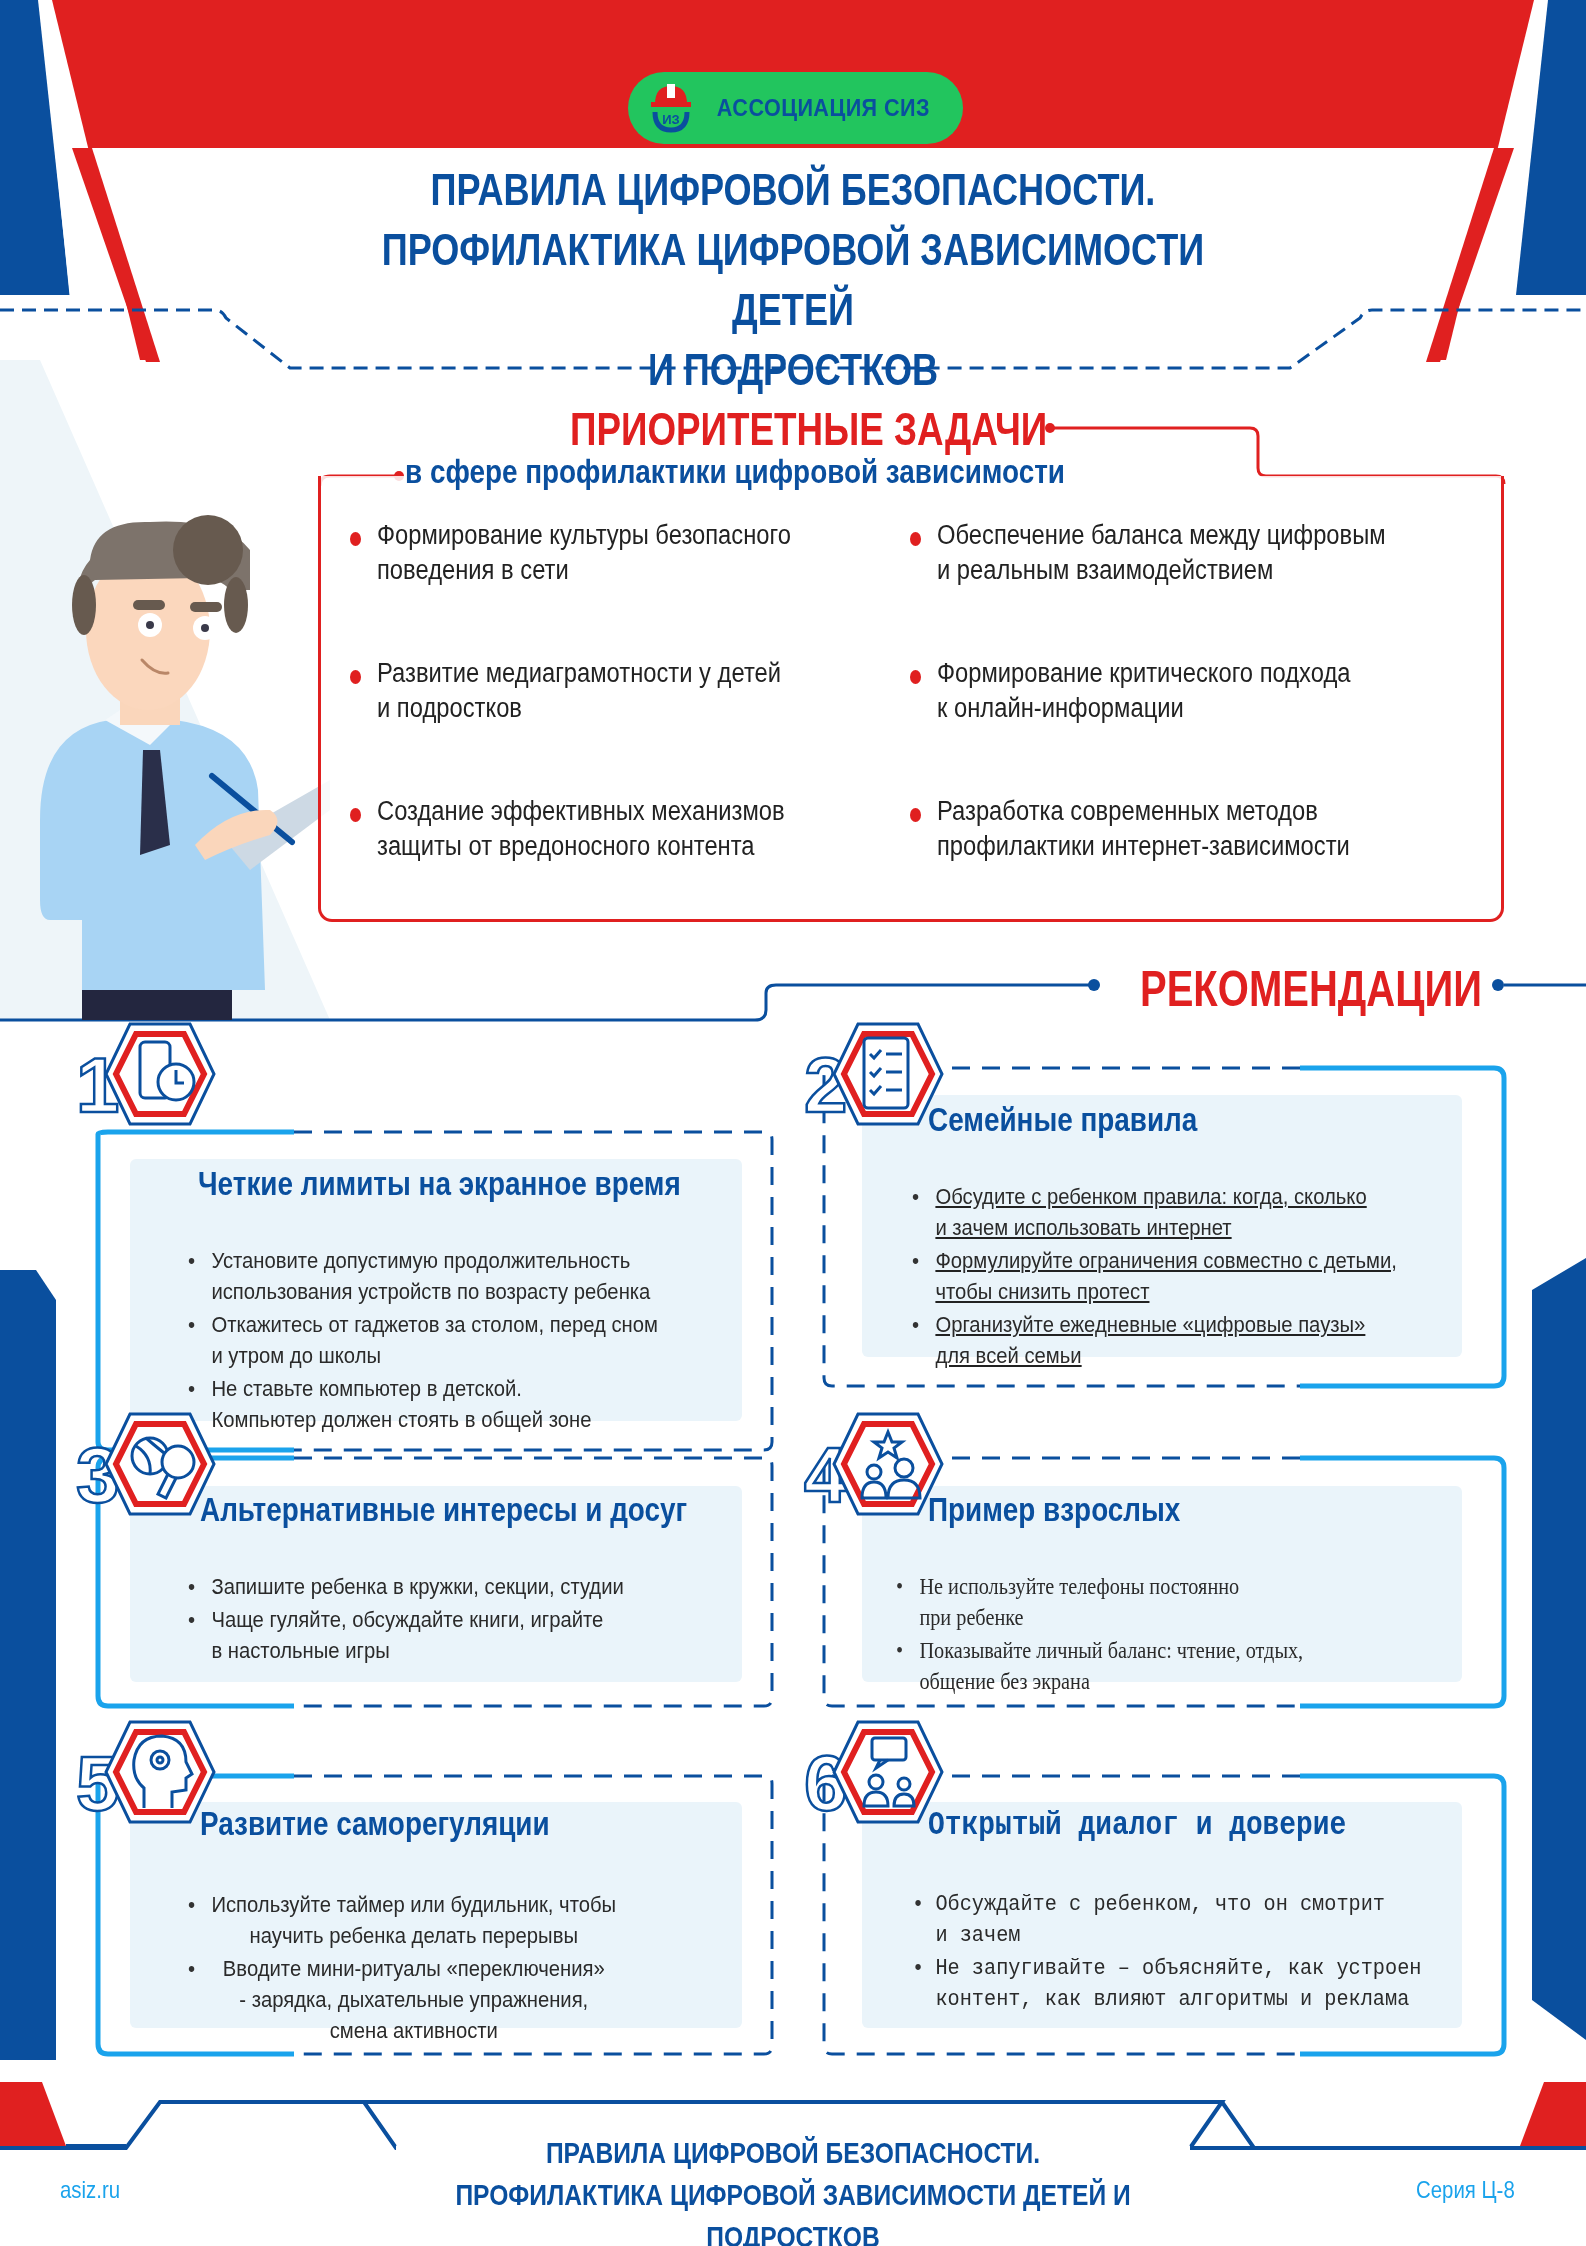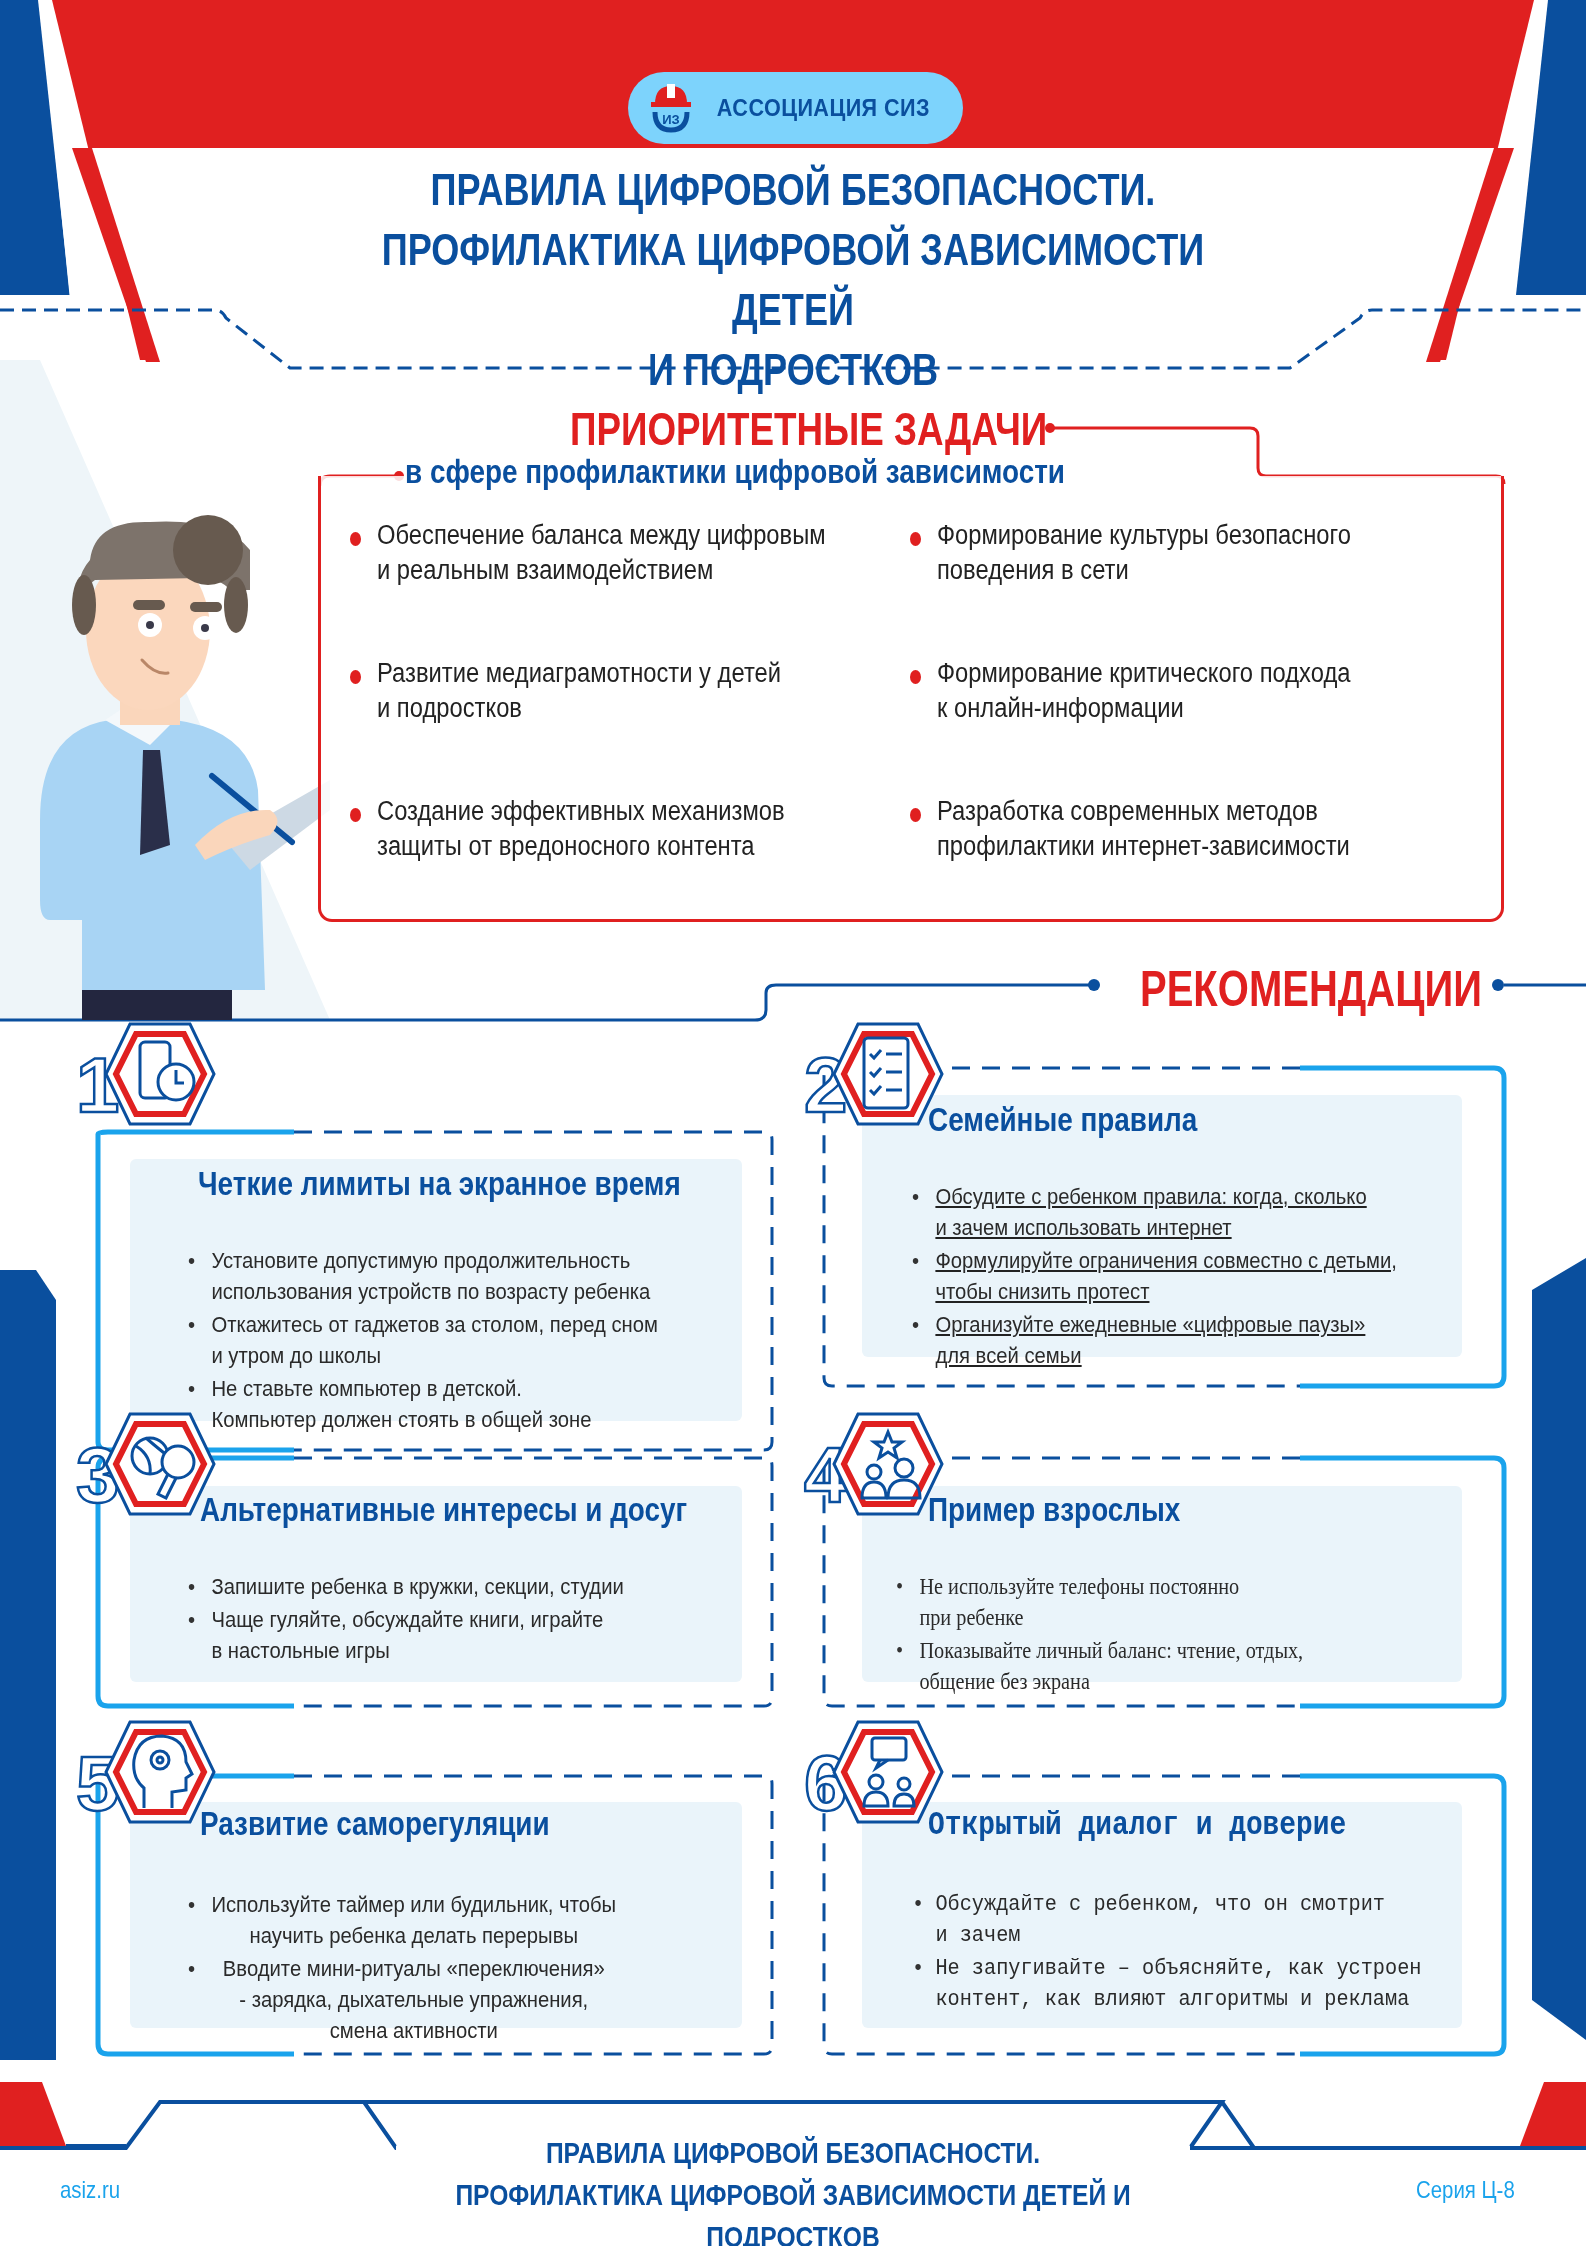--- a/index.html
+++ b/index.html
@@ -6,21 +6,21 @@
   html, body { width: 1586px; height: 2246px; background: #fff; overflow: hidden; }
   body { position: relative; font-family: "Liberation Sans", "DejaVu Sans", sans-serif; color: #222; }
   .abs { position: absolute; }
 
   
   #bg { position: absolute; left: 0; top: 0; width: 1586px; height: 2246px; z-index: 0; }
 
   
   .logo-pill {
     position: absolute; left: 628px; top: 72px; width: 335px; height: 72px;
-    background: #7dd3fc; border-radius: 36px; display: flex; align-items: center; justify-content: center; gap: 12px;
+    background: #22c55e; border-radius: 36px; display: flex; align-items: center; justify-content: center; gap: 12px;
     z-index: 3;
   }
   .logo-text { font-family: "Liberation Sans Narrow", "Liberation Sans", sans-serif; font-weight: bold; color: #0a4f9e; font-size: 24px; letter-spacing: 0.5px; transform: scaleX(0.9); }
   .header-title {
     position: absolute; left: 260px; top: 160px; width: 1066px; text-align: center; z-index: 3;
     color: #0a4f9e; font-weight: bold; font-size: 44px; line-height: 60px; transform: scaleX(0.82); transform-origin: center top;
   }
 
   
   .prio-title { position: absolute; left: 570px; top: 402px; color: #e02020; font-weight: bold; font-size: 46px; transform: scaleX(0.8); transform-origin: left top; z-index: 3; white-space: nowrap; }
@@ -130,29 +130,29 @@
   <div>И ПОДРОСТКОВ</div>
 </div>
 
 <div class="prio-title">ПРИОРИТЕТНЫЕ ЗАДАЧИ</div>
 <div class="prio-sub">в сфере профилактики цифровой зависимости</div>
 <div class="prio-box"></div>
 <div class="prio-grid">
   <div class="prio-item">
       <span class="prio-dot"></span>
       <div class="prio-text">
+        <div>Формирование культуры безопасного</div>
+        <div>поведения в сети</div>
+      </div>
+    </div>
+  <div class="prio-item">
+      <span class="prio-dot"></span>
+      <div class="prio-text">
         <div>Обеспечение баланса между цифровым</div>
         <div>и реальным взаимодействием</div>
-      </div>
-    </div>
-  <div class="prio-item">
-      <span class="prio-dot"></span>
-      <div class="prio-text">
-        <div>Формирование культуры безопасного</div>
-        <div>поведения в сети</div>
       </div>
     </div>
   <div class="prio-item">
       <span class="prio-dot"></span>
       <div class="prio-text">
         <div>Развитие медиаграмотности у детей</div>
         <div>и подростков</div>
       </div>
     </div>
   <div class="prio-item">

